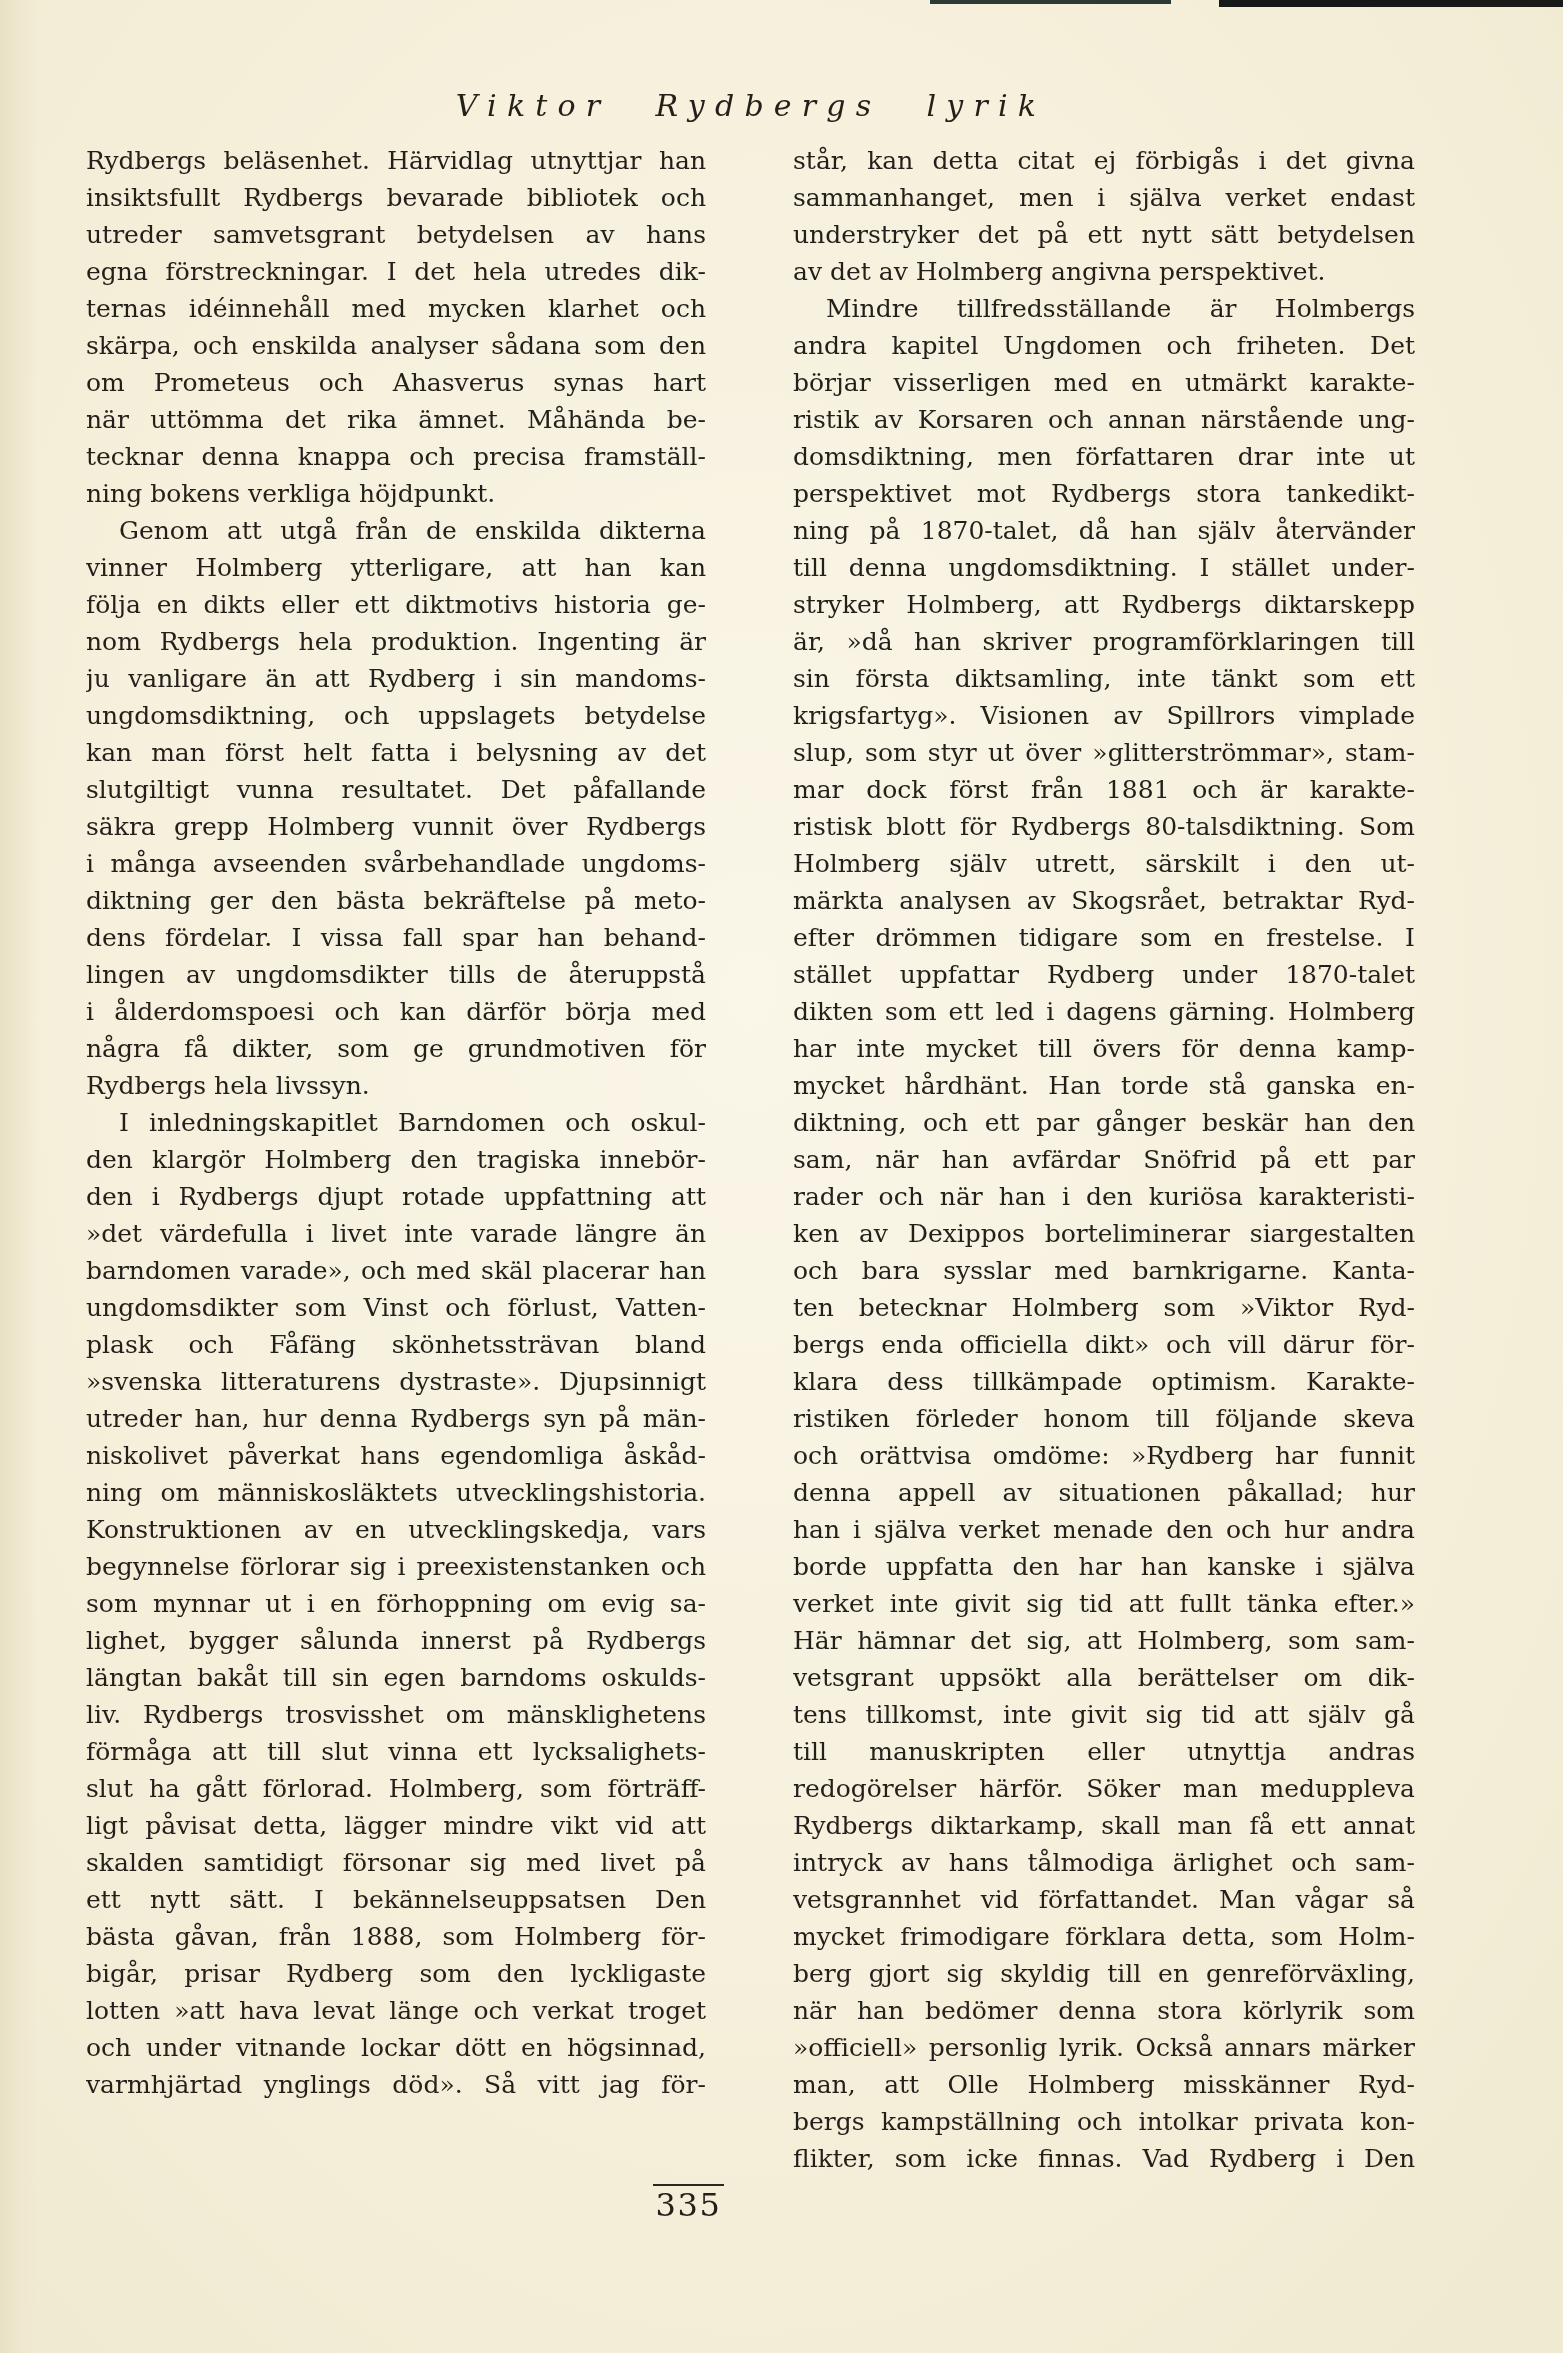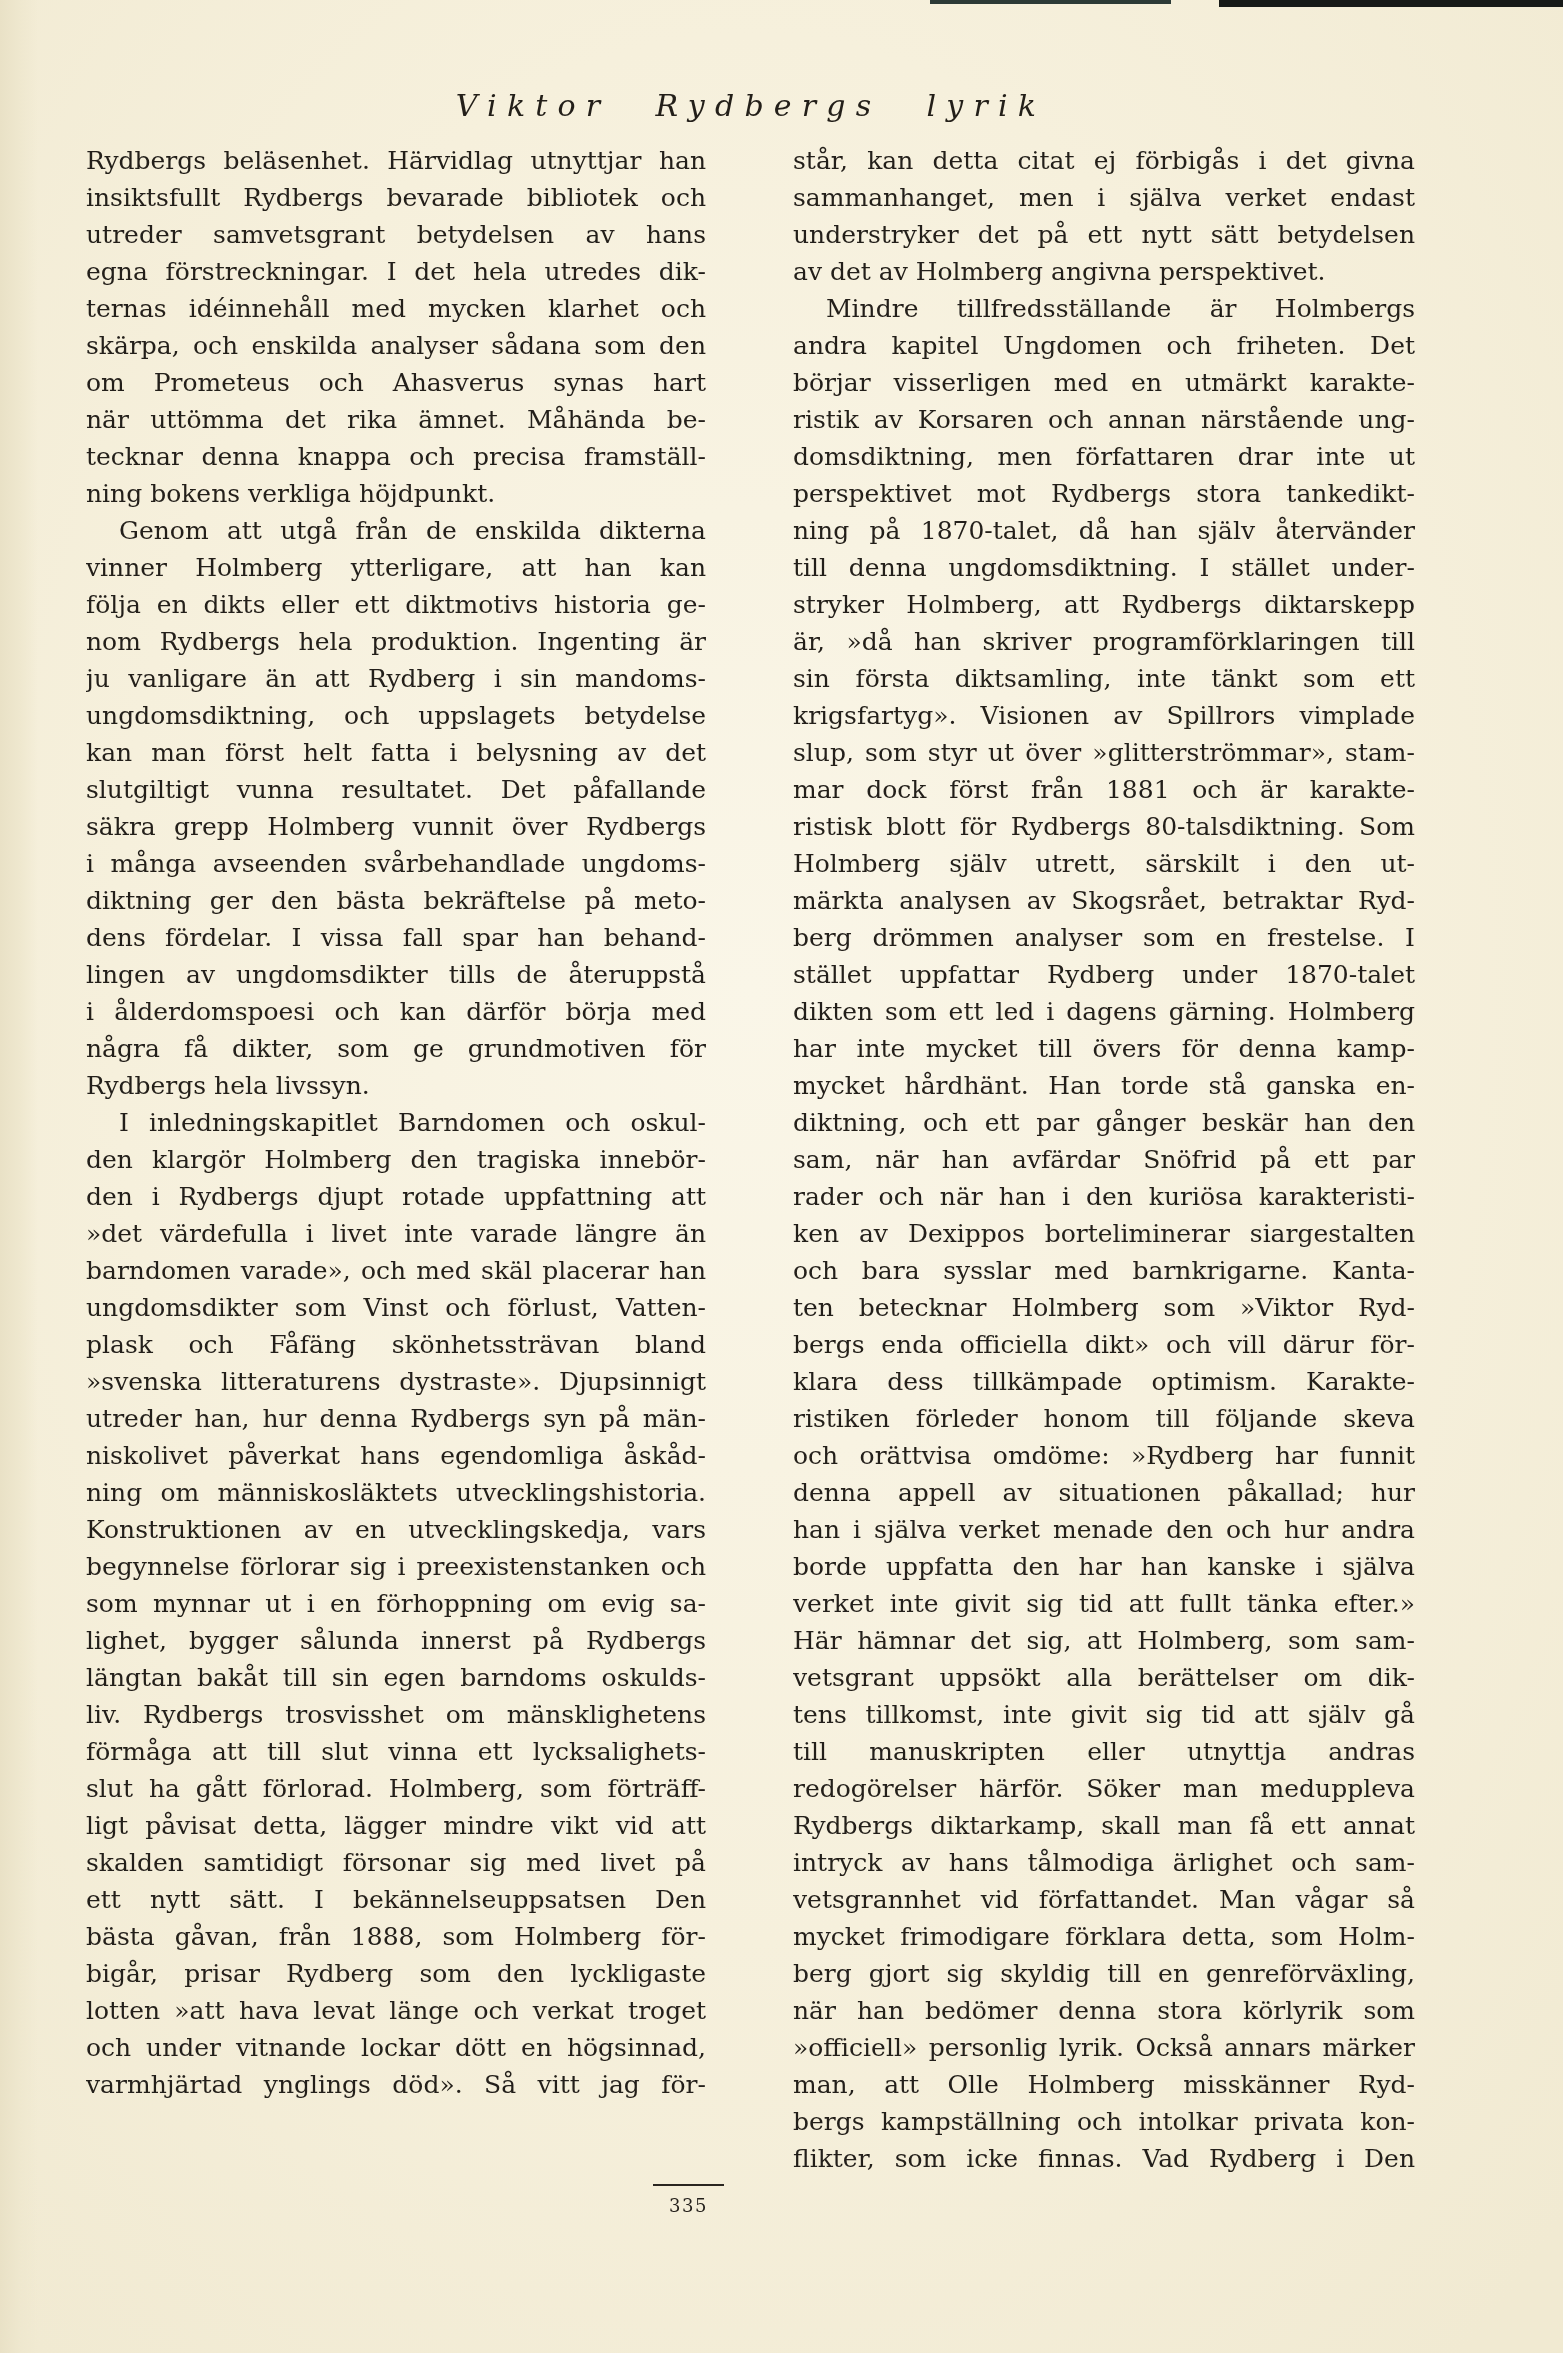--- a/index.html
+++ b/index.html
@@ -31,21 +31,21 @@
     text-align:justify;text-align-last:justify;white-space:normal;
     overflow:hidden;
   }
   .tline.pend{text-align-last:left;}
   .tline.ind{text-indent:33px;}
   .page-footer{
     position:absolute;left:633px;top:2184px;width:111px;
     text-align:center;color:#231f1a;
   }
   .footer-rule{width:71px;height:0;border-top:2.5px solid #2a2620;margin:0 auto;}
-  .footer-num{font-size:18px;line-height:33px;margin-top:2.5px;letter-spacing:1.6px;}
+  .footer-num{font-size:32px;line-height:33px;margin-top:2.5px;letter-spacing:1.6px;}
 </style>
 </head>
 <body>
 
 <div class="left-page-edge"></div>
 <div class="scan-strip a"></div>
 <div class="scan-strip b"></div>
 
 <div class="page-header">Viktor Rydbergs lyrik</div>
 
@@ -119,21 +119,21 @@
     <div class="tline">till denna ungdomsdiktning. I stället under-</div>
     <div class="tline">stryker Holmberg, att Rydbergs diktarskepp</div>
     <div class="tline">är, »då han skriver programförklaringen till</div>
     <div class="tline">sin första diktsamling, inte tänkt som ett</div>
     <div class="tline">krigsfartyg». Visionen av Spillrors vimplade</div>
     <div class="tline">slup, som styr ut över »glitterströmmar», stam-</div>
     <div class="tline">mar dock först från 1881 och är karakte-</div>
     <div class="tline">ristisk blott för Rydbergs 80-talsdiktning. Som</div>
     <div class="tline">Holmberg själv utrett, särskilt i den ut-</div>
     <div class="tline">märkta analysen av Skogsrået, betraktar Ryd-</div>
-    <div class="tline">berg drömmen analyser som en frestelse. I</div>
+    <div class="tline">efter drömmen tidigare som en frestelse. I</div>
     <div class="tline">stället uppfattar Rydberg under 1870-talet</div>
     <div class="tline">dikten som ett led i dagens gärning. Holmberg</div>
     <div class="tline">har inte mycket till övers för denna kamp-</div>
     <div class="tline">mycket hårdhänt. Han torde stå ganska en-</div>
     <div class="tline">diktning, och ett par gånger beskär han den</div>
     <div class="tline">sam, när han avfärdar Snöfrid på ett par</div>
     <div class="tline">rader och när han i den kuriösa karakteristi-</div>
     <div class="tline">ken av Dexippos borteliminerar siargestalten</div>
     <div class="tline">och bara sysslar med barnkrigarne. Kanta-</div>
     <div class="tline">ten betecknar Holmberg som »Viktor Ryd-</div>

